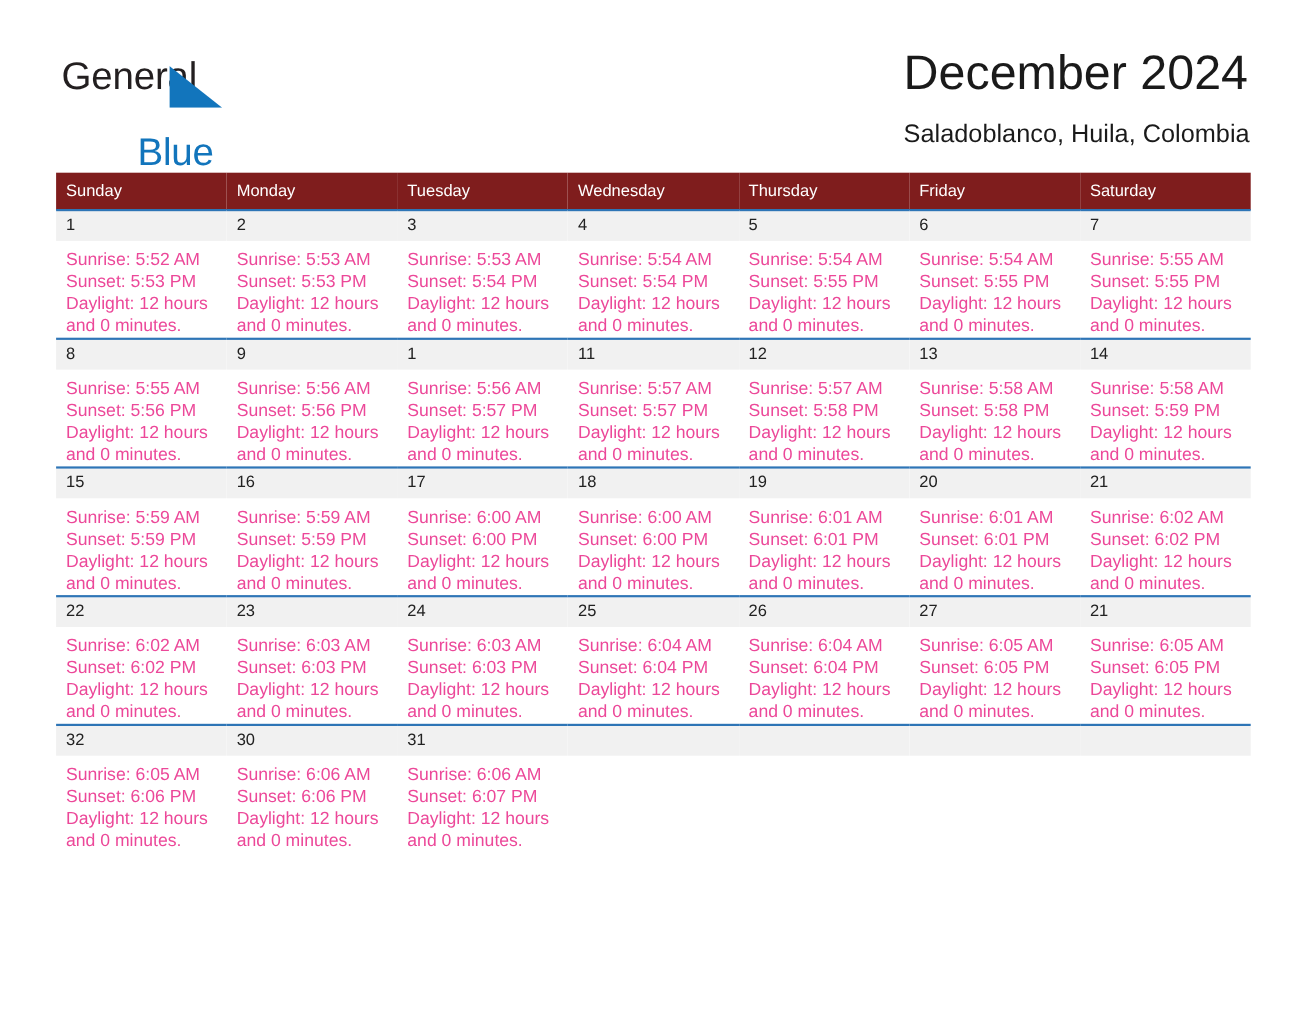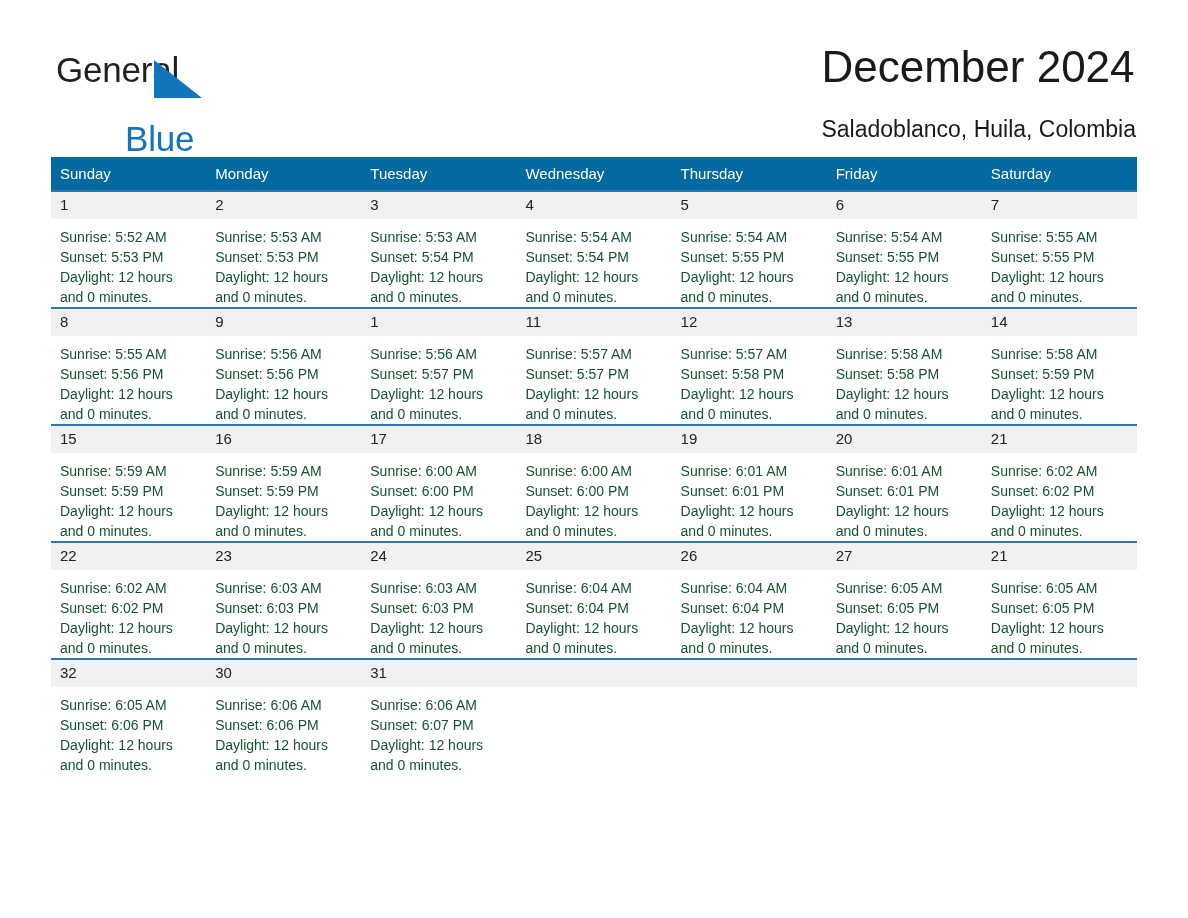--- a/index.html
+++ b/index.html
@@ -73,35 +73,35 @@
   }
   .cal-title {
     font-size: 44px;
     color: #1a1a1a;
     line-height: 1.05;
     white-space: nowrap;
   }
   .cal-subtitle {
     font-size: 23px;
     color: #1a1a1a;
-    margin-top: 26px;
+    margin-top: 18px;
     white-space: nowrap;
   }
 
   
   .calendar {
     position: absolute;
     left: 51px;
     top: 157px;
     width: 1086px;
     border-collapse: collapse;
     table-layout: fixed;
   }
   .calendar th {
-    background: #0369a1;
+    background: #7f1d1d;
     color: #ffffff;
     font-size: 15px;
     font-weight: normal;
     text-align: left;
     padding: 7px 0 8px 9px;
     height: 18px;
     vertical-align: middle;
   }
   .calendar td {
     vertical-align: top;
@@ -122,23 +122,23 @@
     padding: 5px 0 6px 9px;
     line-height: 15px;
     height: 16px;
     box-sizing: content-box;
   }
   .daynum.empty {
     color: transparent;
   }
   .dayinfo {
     padding: 8px 0 0 9px;
-    font-size: 14px;
+    font-size: 16px;
     line-height: 20px;
-    color: #14532d;
+    color: #ec4899;
   }
   .dayinfo div {
     white-space: nowrap;
   }
   .cell-empty .dayinfo { visibility: hidden; }
 </style>
 </head>
 <body>
 
 <div class="page">

